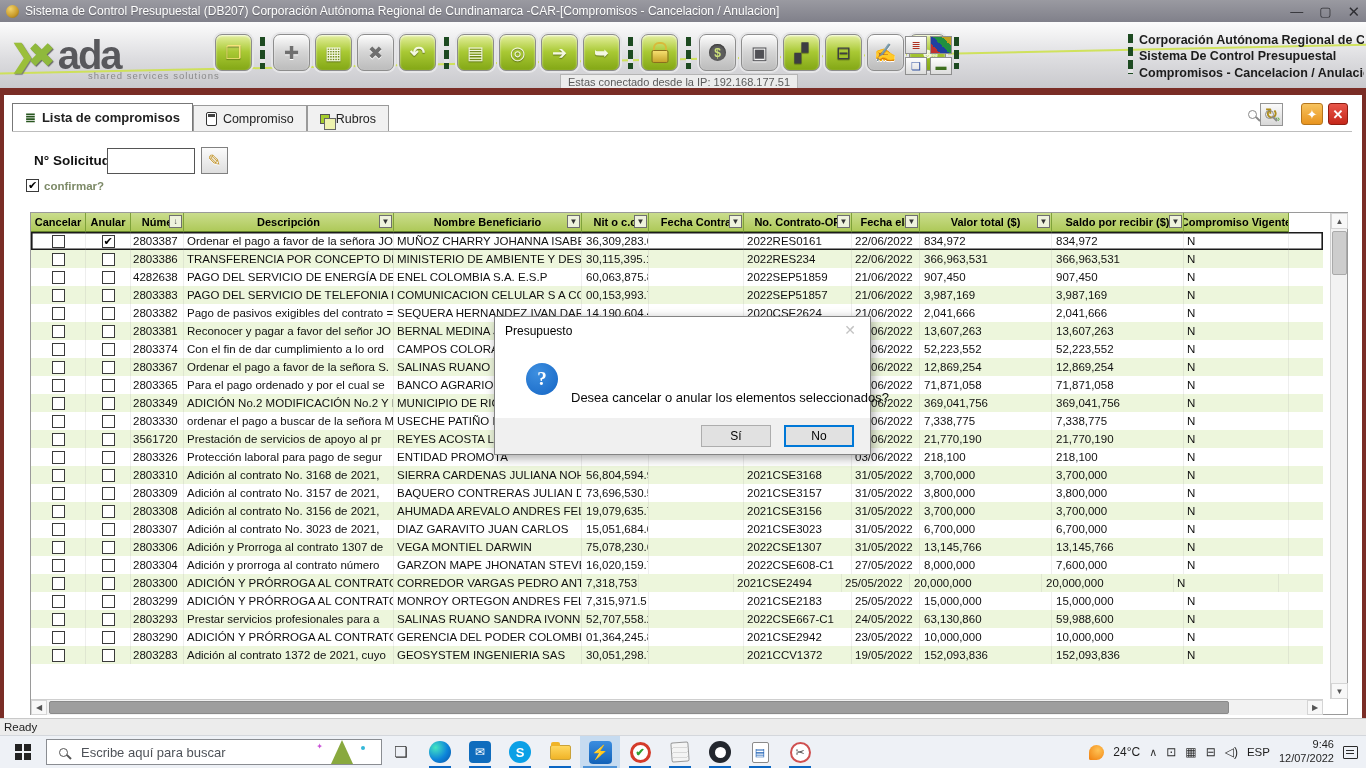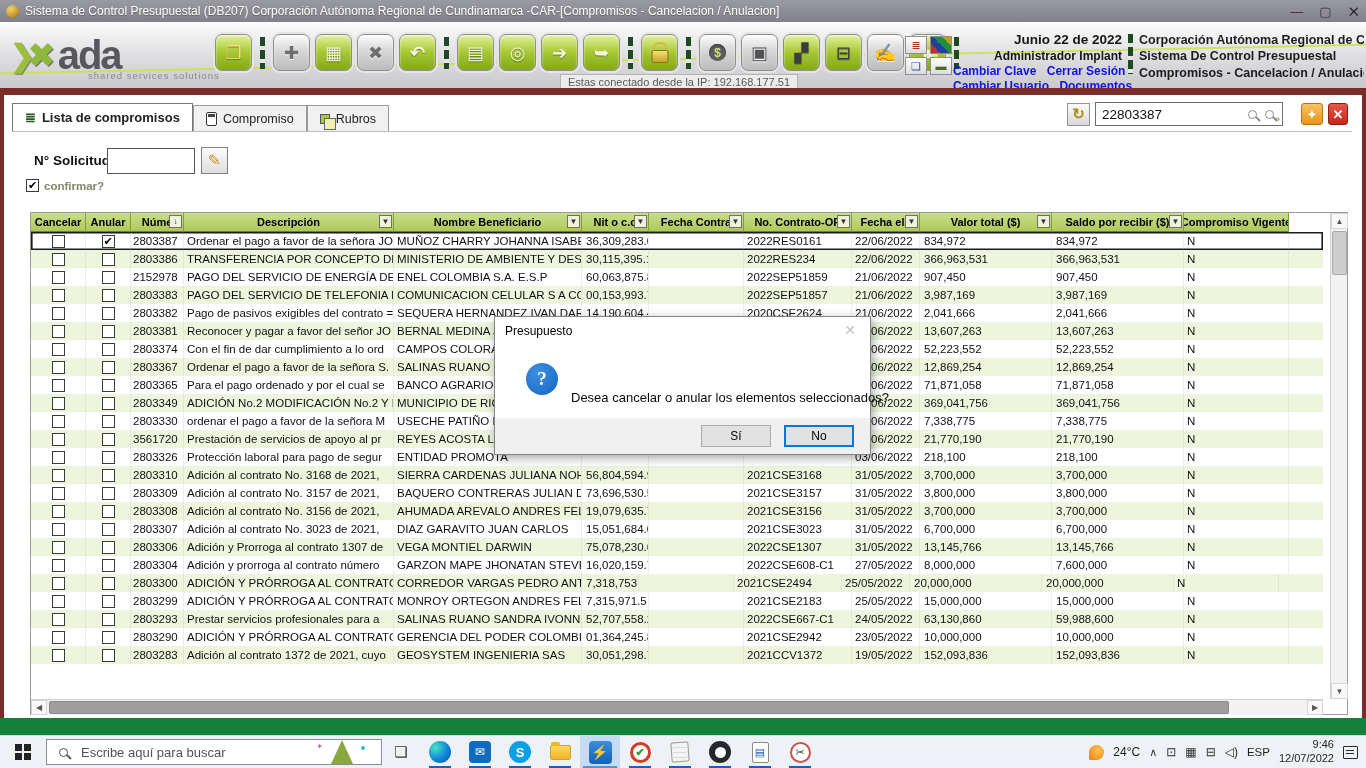--- a/index.html
+++ b/index.html
@@ -1,17 +1,17 @@
 <!DOCTYPE html>
 <html><head>
 <meta charset="utf-8">
 <style>
   *{margin:0;padding:0;box-sizing:border-box}
   body{font-family:"Liberation Sans",sans-serif;background:#444}
-  .screen{position:relative;width:1366px;height:768px;overflow:hidden;background:#15803d;font-family:"Liberation Sans",sans-serif}
+  .screen{position:relative;width:1366px;height:768px;overflow:hidden;background:#1d4ed8;font-family:"Liberation Sans",sans-serif}
 
   
   .titlebar{position:absolute;left:0;top:0;width:1366px;height:22px;background:linear-gradient(#9a9aa1,#80808a);color:#fff;display:flex;align-items:center;font-size:12px;padding:0 6px}
   .appcoin{width:13px;height:13px;border-radius:50%;background:radial-gradient(circle at 35% 30%,#f2d36b,#c89a2a 60%,#7c5c12);margin-right:6px;flex:0 0 auto}
   .t-title{white-space:nowrap;overflow:hidden;text-shadow:0 1px 1px rgba(0,0,0,.3)}
   .winbtns{margin-left:auto;display:flex;gap:16px;color:#2e2e33;font-size:13px;align-items:center}
   .winbtns span{cursor:default;line-height:1}
 
   
   .toolbar{position:absolute;left:0;top:22px;width:1366px;height:66px;background:linear-gradient(180deg,#fcfcfc,#dddde0 55%,#c9c9cd);overflow:hidden}
@@ -249,32 +249,20 @@
         <div class="tsep"></div>
       </div>
     <div class="ipbox">Estas conectado desde la IP: 192.168.177.51</div>
     <div class="minis">
       <div class="mini" style="color:#b03020">≣</div>
       <div class="mini" style="background:linear-gradient(45deg,#c03030 25%,#2040a0 25% 50%,#209040 50% 75%,#c0a020 75%)"></div>
       <div class="mini" style="color:#3050a0">❏</div>
       <div class="mini" style="color:#3f7020">▬</div>
     </div>
     <div class="sess">
-      <div class="colA">
-        <div class="l1">Junio 22 de 2022</div>
-        <div class="l2">Administrador Implant</div>
-        <div class="linkrow">
-          <span>Cambiar Clave</span>
-          <span>Cerrar Sesión</span>
-        </div>
-        <div class="linkrow">
-          <span>Cambiar Usuario</span>
-          <span>Documentos</span>
-        </div>
-      </div>
       <div class="bars"></div>
       <div class="colB">
         <div>Corporación Autónoma Regional de Cu</div>
         <div>Sistema De Control Presupuestal</div>
         <div>Compromisos - Cancelacion / Anulacion</div>
       </div>
     </div>
   </div>
 
   <div class="main">
@@ -289,21 +277,20 @@
       </div>
       <div class="tab">
         <span class="ic-rubros"></span>
         <span>Rubros</span>
       </div>
     </div>
     <div class="tabline"></div>
 
     <div class="qwrap">
       <div class="qrefresh">↻</div>
-      <input class="qinput" value="22803387" style="">
       <div class="qmags">
         <span class="mag"></span>
         <span class="mag next"></span>
       </div>
       <div class="qstar">✦</div>
       <div class="qclose">✕</div>
     </div>
 
     <div class="sol-label">N° Solicitud</div>
     <input class="sol-input" value="" style="">
@@ -400,21 +387,21 @@
             <div class="cell c-rnum" style="width:132px">366,963,531</div>
             <div class="cell c-vig" style="width:105px">N</div>
           </div>
           <div class="row">
             <div class="cell c-chk" style="width:55px">
               <span class="cb"></span>
             </div>
             <div class="cell c-chk" style="width:45px">
               <span class="cb"></span>
             </div>
-            <div class="cell c-num" style="width:53px">2152978</div>
+            <div class="cell c-num" style="width:53px">4282638</div>
             <div class="cell c-txt" style="width:210px">PAGO DEL SERVICIO DE  ENERGÍA DE LA E</div>
             <div class="cell c-txt" style="width:188px">ENEL COLOMBIA S.A. E.S.P</div>
             <div class="cell c-rnum" style="width:67px">60,063,875.8</div>
             <div class="cell c-txt" style="width:95px"></div>
             <div class="cell c-txt" style="width:108px">2022SEP51859</div>
             <div class="cell c-txt" style="width:68px">21/06/2022</div>
             <div class="cell c-rnum" style="width:132px">907,450</div>
             <div class="cell c-rnum" style="width:132px">907,450</div>
             <div class="cell c-vig" style="width:105px">N</div>
           </div>
@@ -545,21 +532,21 @@
             <div class="cell c-vig" style="width:105px">N</div>
           </div>
           <div class="row">
             <div class="cell c-chk" style="width:55px">
               <span class="cb"></span>
             </div>
             <div class="cell c-chk" style="width:45px">
               <span class="cb"></span>
             </div>
             <div class="cell c-num" style="width:53px">2803330</div>
-            <div class="cell c-txt" style="width:210px">ordenar el pago a favor de la señora M</div>
+            <div class="cell c-txt" style="width:210px">ordenar el pago a buscar de la señora M</div>
             <div class="cell c-txt" style="width:188px">USECHE PATIÑO MAC</div>
             <div class="cell c-rnum" style="width:67px"></div>
             <div class="cell c-txt" style="width:95px"></div>
             <div class="cell c-txt" style="width:108px"></div>
             <div class="cell c-txt" style="width:68px">10/06/2022</div>
             <div class="cell c-rnum" style="width:132px">7,338,775</div>
             <div class="cell c-rnum" style="width:132px">7,338,775</div>
             <div class="cell c-vig" style="width:105px">N</div>
           </div>
           <div class="row zeb">
@@ -814,20 +801,23 @@
     <div class="dlg-title">Presupuesto</div>
     <div class="dlg-x">✕</div>
     <div class="dlg-icon">?</div>
     <div class="dlg-msg">Desea cancelar o anular los elementos seleccionados?</div>
     <div class="dlg-foot">
       <div class="dlg-btn yes">Sí</div>
       <div class="dlg-btn no">No</div>
     </div>
   </div>
 
+  <div class="statusbar">
+    <span>Ready</span>
+  </div>
 
   <div class="taskbar">
     <div class="startbtn">
       <span class="winlogo">
           <i></i>
           <i></i>
           <i></i>
           <i></i>
         </span>
     </div>

